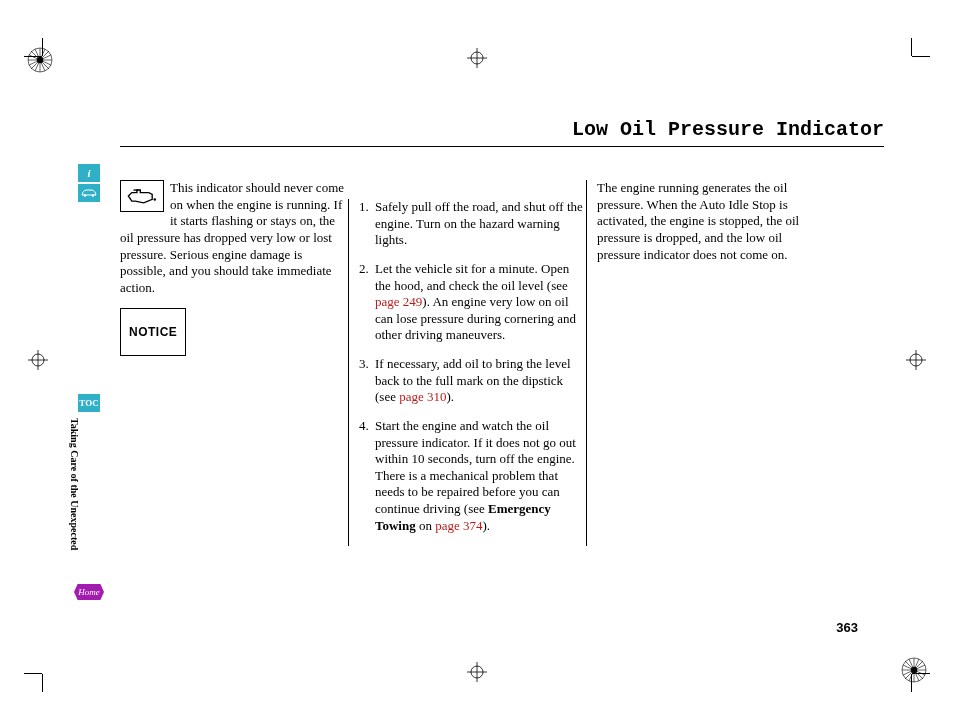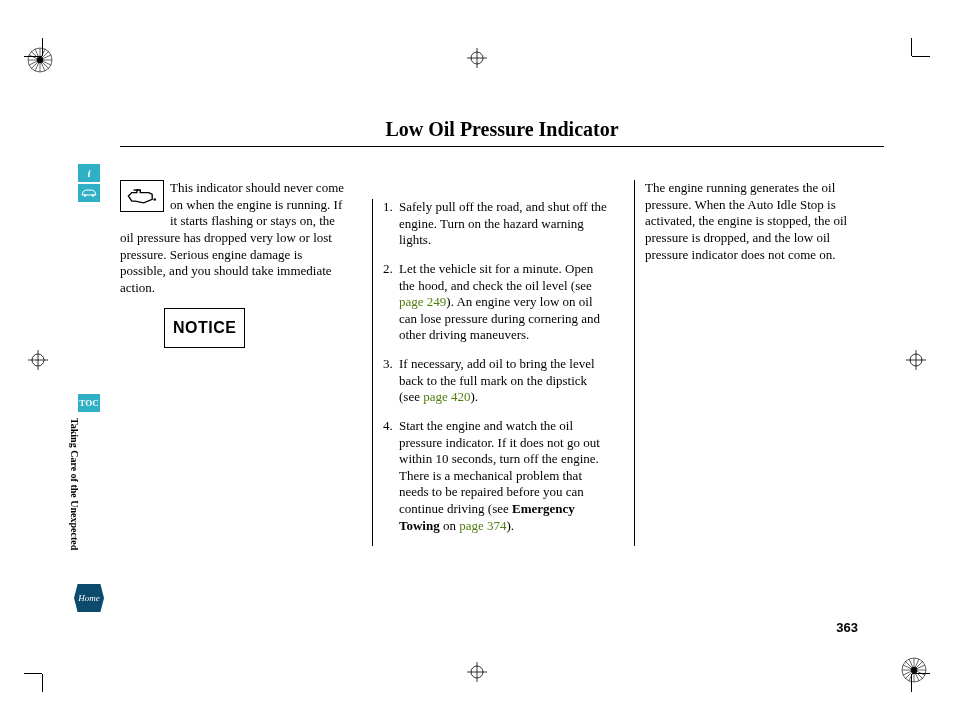--- a/index.html
+++ b/index.html
@@ -45,35 +45,35 @@
   .rosette svg { width: 28px; height:28px; display:block; }
   .rosette.tl { left: 26px; top: 46px; }
   .rosette.br { right: 26px; bottom: 26px; }
   
   .header {
     position: absolute;
     left: 120px; right: 70px;
     top: 118px;
     text-align: right;
   }
-  .header h1 { font-size: 20px; font-weight: bold; font-family: Liberation Serif, serif; text-align: center; }
+  .header h1 { font-size: 20px; font-weight: bold; font-family: Liberation Mono, monospace; }
   .header-rule {
     position: absolute;
     left: 120px; right: 70px;
     top: 146px;
     height: 1px; background: #000;
   }
   
   .sidebar-btn { position: absolute; left: 78px; width: 22px; height: 18px; display:flex; align-items:center; justify-content:center; font-weight:bold; font-size:11px; }
   .btn-info { top: 164px; background:#2fb0c6; color:#fff; font-family: Georgia,serif; font-style: italic; }
   .btn-car  { top: 184px; background:#2fb0c6; color:#fff; font-size:10px; }
   .btn-toc  { top: 394px; background:#2fb0c6; color:#fff; font-size:9px; font-family: Liberation Serif, serif; }
   .btn-home {
-    position:absolute; left:74px; top:584px; width:30px; height:28px;
-    background:#0c4a6e; color:#fff; font-size:9px; font-style:italic;
+    position:absolute; left:74px; top:584px; width:30px; height:16px;
+    background:#a21caf; color:#fff; font-size:9px; font-style:italic;
     display:flex; align-items:center; justify-content:center;
     clip-path: polygon(0 50%, 12% 0, 88% 0, 100% 50%, 88% 100%, 12% 100%);
     font-family: Georgia, serif;
   }
   
   .vtext {
     position: absolute;
     left: 80px; top: 418px;
     width: 160px;
     transform-origin: top left;
@@ -81,56 +81,55 @@
     font-size: 10px;
     font-weight: bold;
     font-family: Georgia, serif;
   }
   
   .columns {
     position: absolute;
     left: 120px; top: 180px;
     right: 70px;
     display: flex;
-    gap: 24px;
+    gap: 0;
   }
   .col1 { width: 228px; }
   .col2 { width: 238px; border-left: 0.5px solid #000; padding-left: 10px; margin-top: 19px; }
   .col3 { width: 240px; border-left: 0.5px solid #000; padding-left: 10px; }
   .col p { margin-bottom: 12px; line-height: 1.28; font-size: 13px; }
   
   .oil-icon {
     float: left;
     width: 44px; height: 32px;
     border: 1.5px solid #000;
     margin: 0 6px 2px 0;
     display:flex; align-items:center; justify-content:center;
   }
   .oil-icon svg { width: 34px; height: 22px; }
   
   .notice {
     display:inline-block;
     border:1.5px solid #000;
-    padding: 10px 8px;
+    padding: 16px 8px;
     font-family: Arial, sans-serif;
     font-weight: bold;
-    font-size: 16px;
+    font-size: 12px;
     letter-spacing: 0.5px;
-    margin-left: 44px;
   }
   
   ol.steps { list-style: none; counter-reset: step; padding:0; }
   ol.steps li { position: relative; padding-left: 16px; margin-bottom: 12px; line-height:1.28; font-size:13px; }
   ol.steps li::before {
     counter-increment: step;
     content: counter(step) ".";
     position: absolute; left: 0; top: 0;
     font-size: 13px;
   }
-  .link { color: #4d7c0f; }
+  .link { color: #b91c1c; }
   .bold { font-weight: bold; }
   
   .footer-model {
     position: absolute;
     left: 0; right: 0; top: 620px;
     text-align: center;
     color: #d00;
     font-size: 14px;
     font-family: Arial, sans-serif;
   }
@@ -252,21 +251,21 @@
       <span class="notice">NOTICE</span>
     </div>
 
     <div class="col col2">
       <ol class="steps">
         <li><span>Safely pull off the road, and shut off the engine. Turn on the hazard warning lights.</span></li>
         <li>
           <span>Let the vehicle sit for a minute. Open the hood, and check the oil level (see </span><span class="link">page 249</span><span>). An engine very low on oil can lose pressure during cornering and other driving maneuvers.</span>
         </li>
         <li>
-          <span>If necessary, add oil to bring the level back to the full mark on the dipstick (see </span><span class="link">page 420</span><span>).</span>
+          <span>If necessary, add oil to bring the level back to the full mark on the dipstick (see </span><span class="link">page 310</span><span>).</span>
         </li>
         <li>
           <span>Start the engine and watch the oil pressure indicator. If it does not go out within 10 seconds, turn off the engine. There is a mechanical problem that needs to be repaired before you can continue driving (see </span><span class="bold">Emergency Towing</span><span> on </span><span class="link">page 374</span><span>).</span>
         </li>
       </ol>
     </div>
 
     <div class="col col3">
       <p>The engine running generates the oil pressure. When the Auto Idle Stop is activated, the engine is stopped, the oil pressure is dropped, and the low oil pressure indicator does not come on.</p>
     </div>

